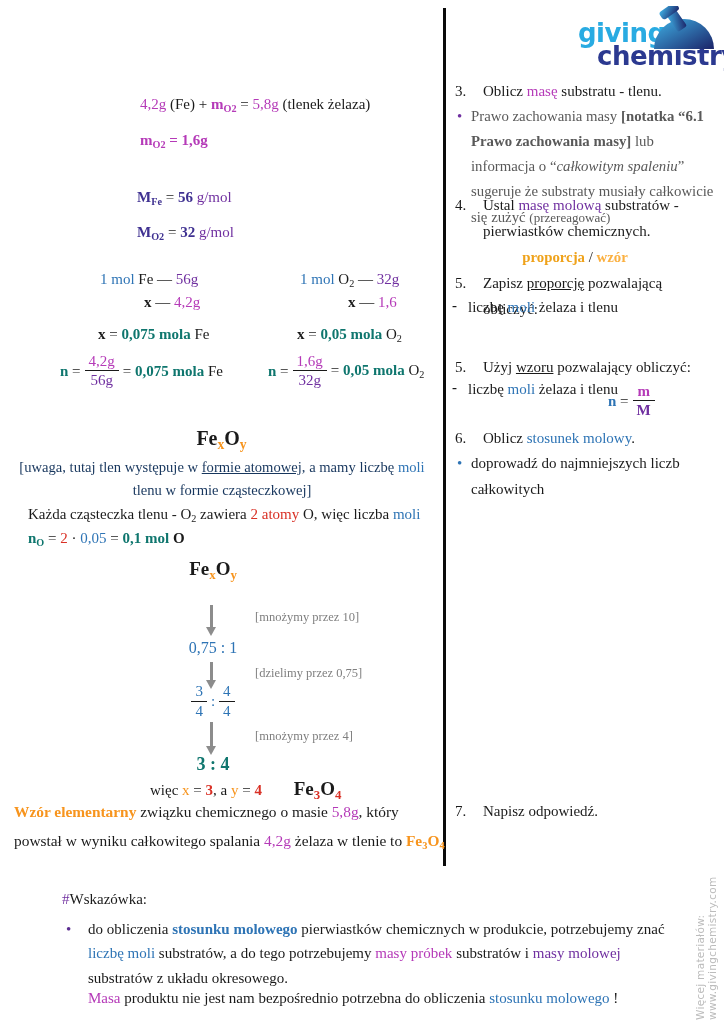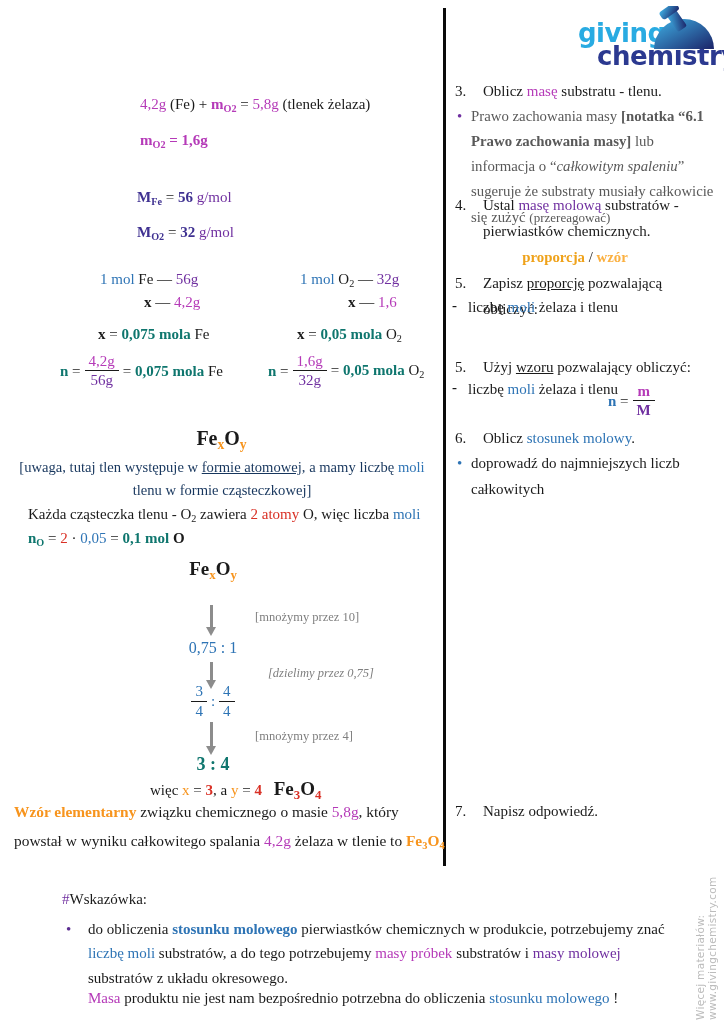--- a/index.html
+++ b/index.html
@@ -108,38 +108,38 @@
   <div class="abs" style="left:28px;top:503px;width:412px;line-height:1.55;">
     <div><span>Każda cząsteczka tlenu - O</span><span class="sub">2</span><span> zawiera </span><span class="red">2 atomy</span><span> O, więc liczba </span><span class="blu">moli</span></div>
     <div><span class="nav b">n</span><span class="nav b sub">O</span><span> = </span><span class="red">2</span><span> · </span><span class="blu">0,05</span><span> = </span><span class="nav b">0,1 mol</span><span class="b"> O</span></div>
   </div>
 
   <div class="abs center" style="left:113px;top:558px;width:200px;font-size:19px;"><span class="b">Fe</span><span class="org b sub">x</span><span class="b">O</span><span class="org b sub">y</span></div>
   <div class="abs arrow" style="left:210px;top:605px;height:22px;"></div>
   <div class="abs flowlabel" style="left:228px;top:610px;">[mnożymy przez 10]</div>
   <div class="abs center" style="left:113px;top:639px;width:200px;font-size:16px;"><span class="blu">0,75 : 1</span></div>
   <div class="abs arrow" style="left:210px;top:662px;height:18px;"></div>
-  <div class="abs flowlabel" style="left:241px;top:666px;font-style:italic;">[dzielimy przez 0,75]</div>
+  <div class="abs flowlabel" style="left:228px;top:666px;">[dzielimy przez 0,75]</div>
   <div class="abs fracline" style="left:113px;top:683px;width:200px;justify-content:center;font-size:15px;">
     <span class="frac">
       <span class="fn blu">3</span>
       <span class="fd blu">4</span>
     </span>
     <span class="blu">:</span>
     <span class="frac">
       <span class="fn blu">4</span>
       <span class="fd blu">4</span>
     </span>
   </div>
   <div class="abs arrow" style="left:210px;top:722px;height:24px;"></div>
   <div class="abs flowlabel" style="left:228px;top:729px;">[mnożymy przez 4]</div>
   <div class="abs center" style="left:113px;top:754px;width:200px;font-size:18px;"><span class="nav b">3 : 4</span></div>
   <div class="abs" style="left:150px;top:778px;white-space:nowrap;">
     <span><span>więc </span><span class="org">x</span><span> = </span><span class="red b">3</span><span>, a </span><span class="org">y</span><span> = </span><span class="red b">4</span></span>
-    <span style="margin-left:8px;font-size:19px;font-family:Liberation Serif, serif;"><span class="b">Fe</span><span class="red b sub">3</span><span class="b">O</span><span class="red b sub">4</span></span>
+    <span style="margin-left:28px;font-size:19px;font-family:Liberation Serif, serif;"><span class="b">Fe</span><span class="red b sub">3</span><span class="b">O</span><span class="red b sub">4</span></span>
   </div>
 
   <div class="abs" style="left:14px;top:798px;width:432px;font-size:15.4px;line-height:1.85;"><span class="org b">Wzór elementarny</span><span> związku chemicznego o masie </span><span class="mag">5,8g</span><span>, który powstał w wyniku całkowitego spalania </span><span class="mag">4,2g</span><span> żelaza w tlenie to </span><span class="org b">Fe</span><span class="org b sub">3</span><span class="org b">O</span><span class="org b sub">4</span></div>
 
   <div class="abs rit" style="top:79px;">
     <span class="no">3.</span>
     <span class="tx"><span>Oblicz </span><span class="mag">masę</span><span> substratu - tlenu.</span></span>
   </div>
   <div class="abs rbul" style="top:104px;font-size:14.8px;">
     <span class="mk pur">•</span>

